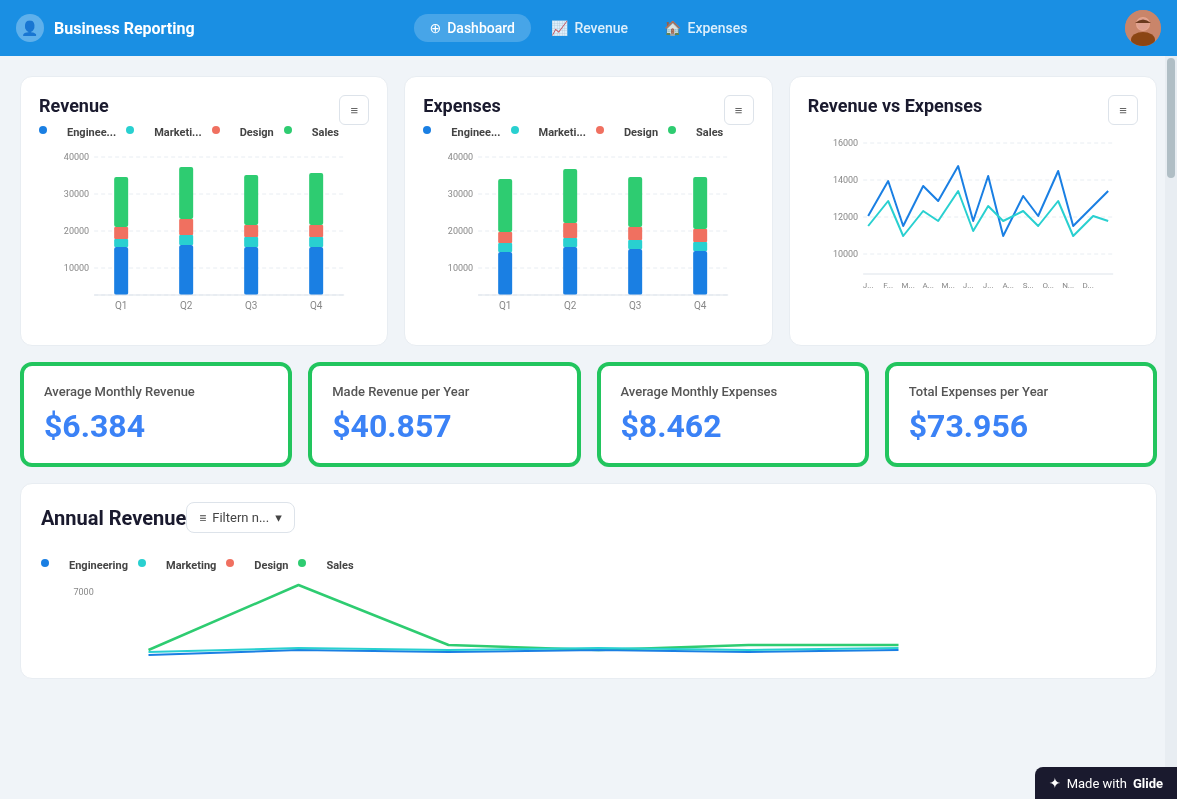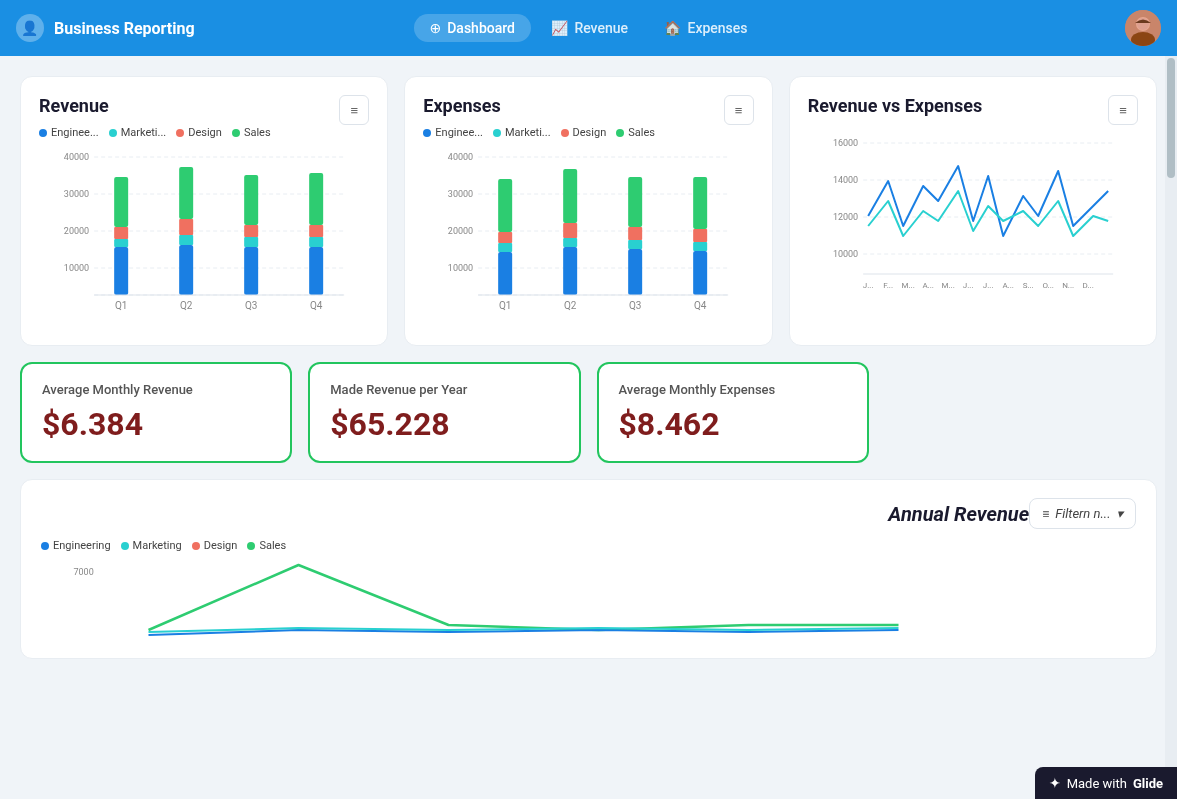--- a/index.html
+++ b/index.html
@@ -111,22 +111,23 @@
     .legend {
       display: flex;
       gap: 10px;
       flex-wrap: wrap;
       margin-bottom: 8px;
       font-size: 11px;
       color: #444;
     }
     .legend-item {
       display: flex;
-      align-items: center;
-      gap: 4px;
+      align-items: flex-start;
+      gap: 20px;
+      font-weight: bold;
     }
     .legend-dot {
       width: 8px;
       height: 8px;
       border-radius: 50%;
     }
 
     
     .bar-chart-container {
       position: relative;
@@ -142,49 +143,48 @@
     
     .stats-row {
       display: grid;
       grid-template-columns: 1fr 1fr 1fr 1fr;
       gap: 16px;
       margin-bottom: 16px;
     }
     .stat-card {
       background: white;
       border-radius: 12px;
-      border: 2px solid #22c55e;
+      border: 4px solid #22c55e;
       padding: 18px 20px;
     }
     .stat-label {
       font-size: 13px;
       color: #555;
       margin-bottom: 8px;
       font-weight: 500;
     }
     .stat-value {
       font-size: 32px;
       font-weight: 700;
-      color: #7f1d1d;
+      color: #3b82f6;
     }
 
     
     .annual-card {
       background: white;
       border-radius: 12px;
       border: 1px solid #e8edf2;
       padding: 18px 20px;
       margin-bottom: 0;
     }
     .annual-header {
       display: flex;
       align-items: center;
-      justify-content: flex-end;
-      margin-bottom: 10px;
-      font-style: italic;
+      justify-content: flex-start;
+      margin-bottom: 26px;
     }
     .annual-title {
       font-size: 20px;
       font-weight: 700;
       color: #1a1a2e;
     }
     .filter-dropdown {
       display: flex;
       align-items: center;
       gap: 6px;
@@ -436,25 +436,29 @@
 
   </div>
 
   <div class="stats-row">
     <div class="stat-card">
       <div class="stat-label">Average Monthly Revenue</div>
       <div class="stat-value">$6.384</div>
     </div>
     <div class="stat-card">
       <div class="stat-label">Made Revenue per Year</div>
-      <div class="stat-value">$65.228</div>
+      <div class="stat-value">$40.857</div>
     </div>
     <div class="stat-card">
       <div class="stat-label">Average Monthly Expenses</div>
       <div class="stat-value">$8.462</div>
+    </div>
+    <div class="stat-card">
+      <div class="stat-label">Total Expenses per Year</div>
+      <div class="stat-value">$73.956</div>
     </div>
   </div>
 
   <div style="margin-top:16px;">
     <div class="annual-card">
       <div class="annual-header">
         <div class="annual-title">Annual Revenue</div>
         <div class="filter-dropdown">
           <span class="filter-icon">≡</span>
           <span>Filtern n...</span>

